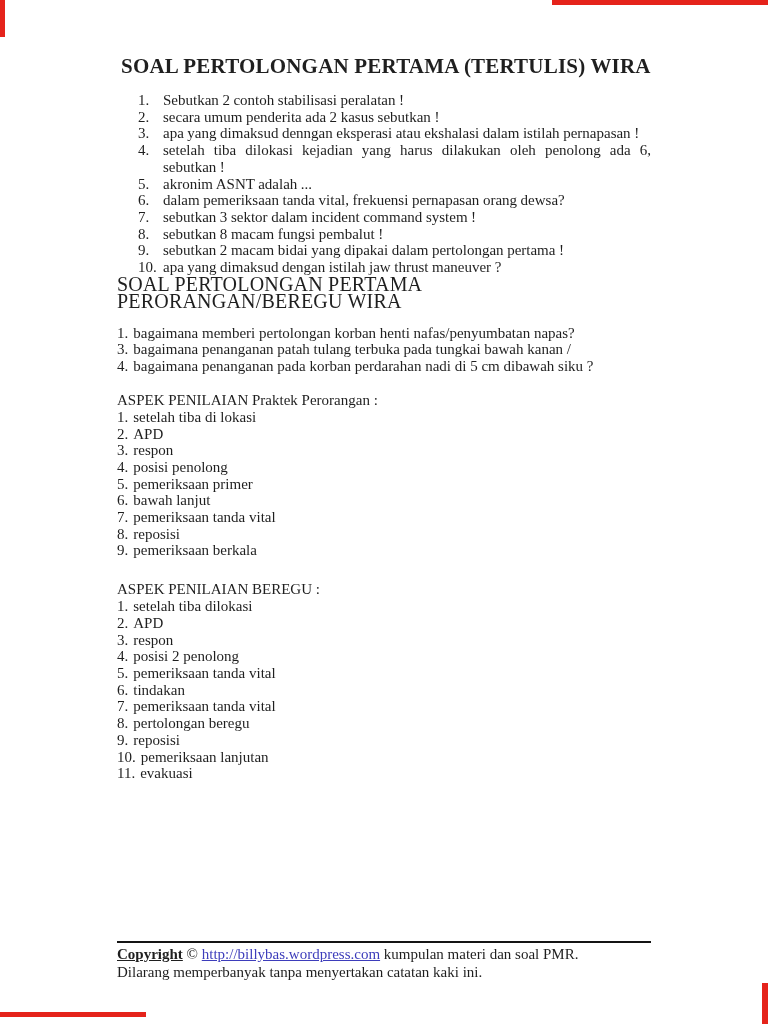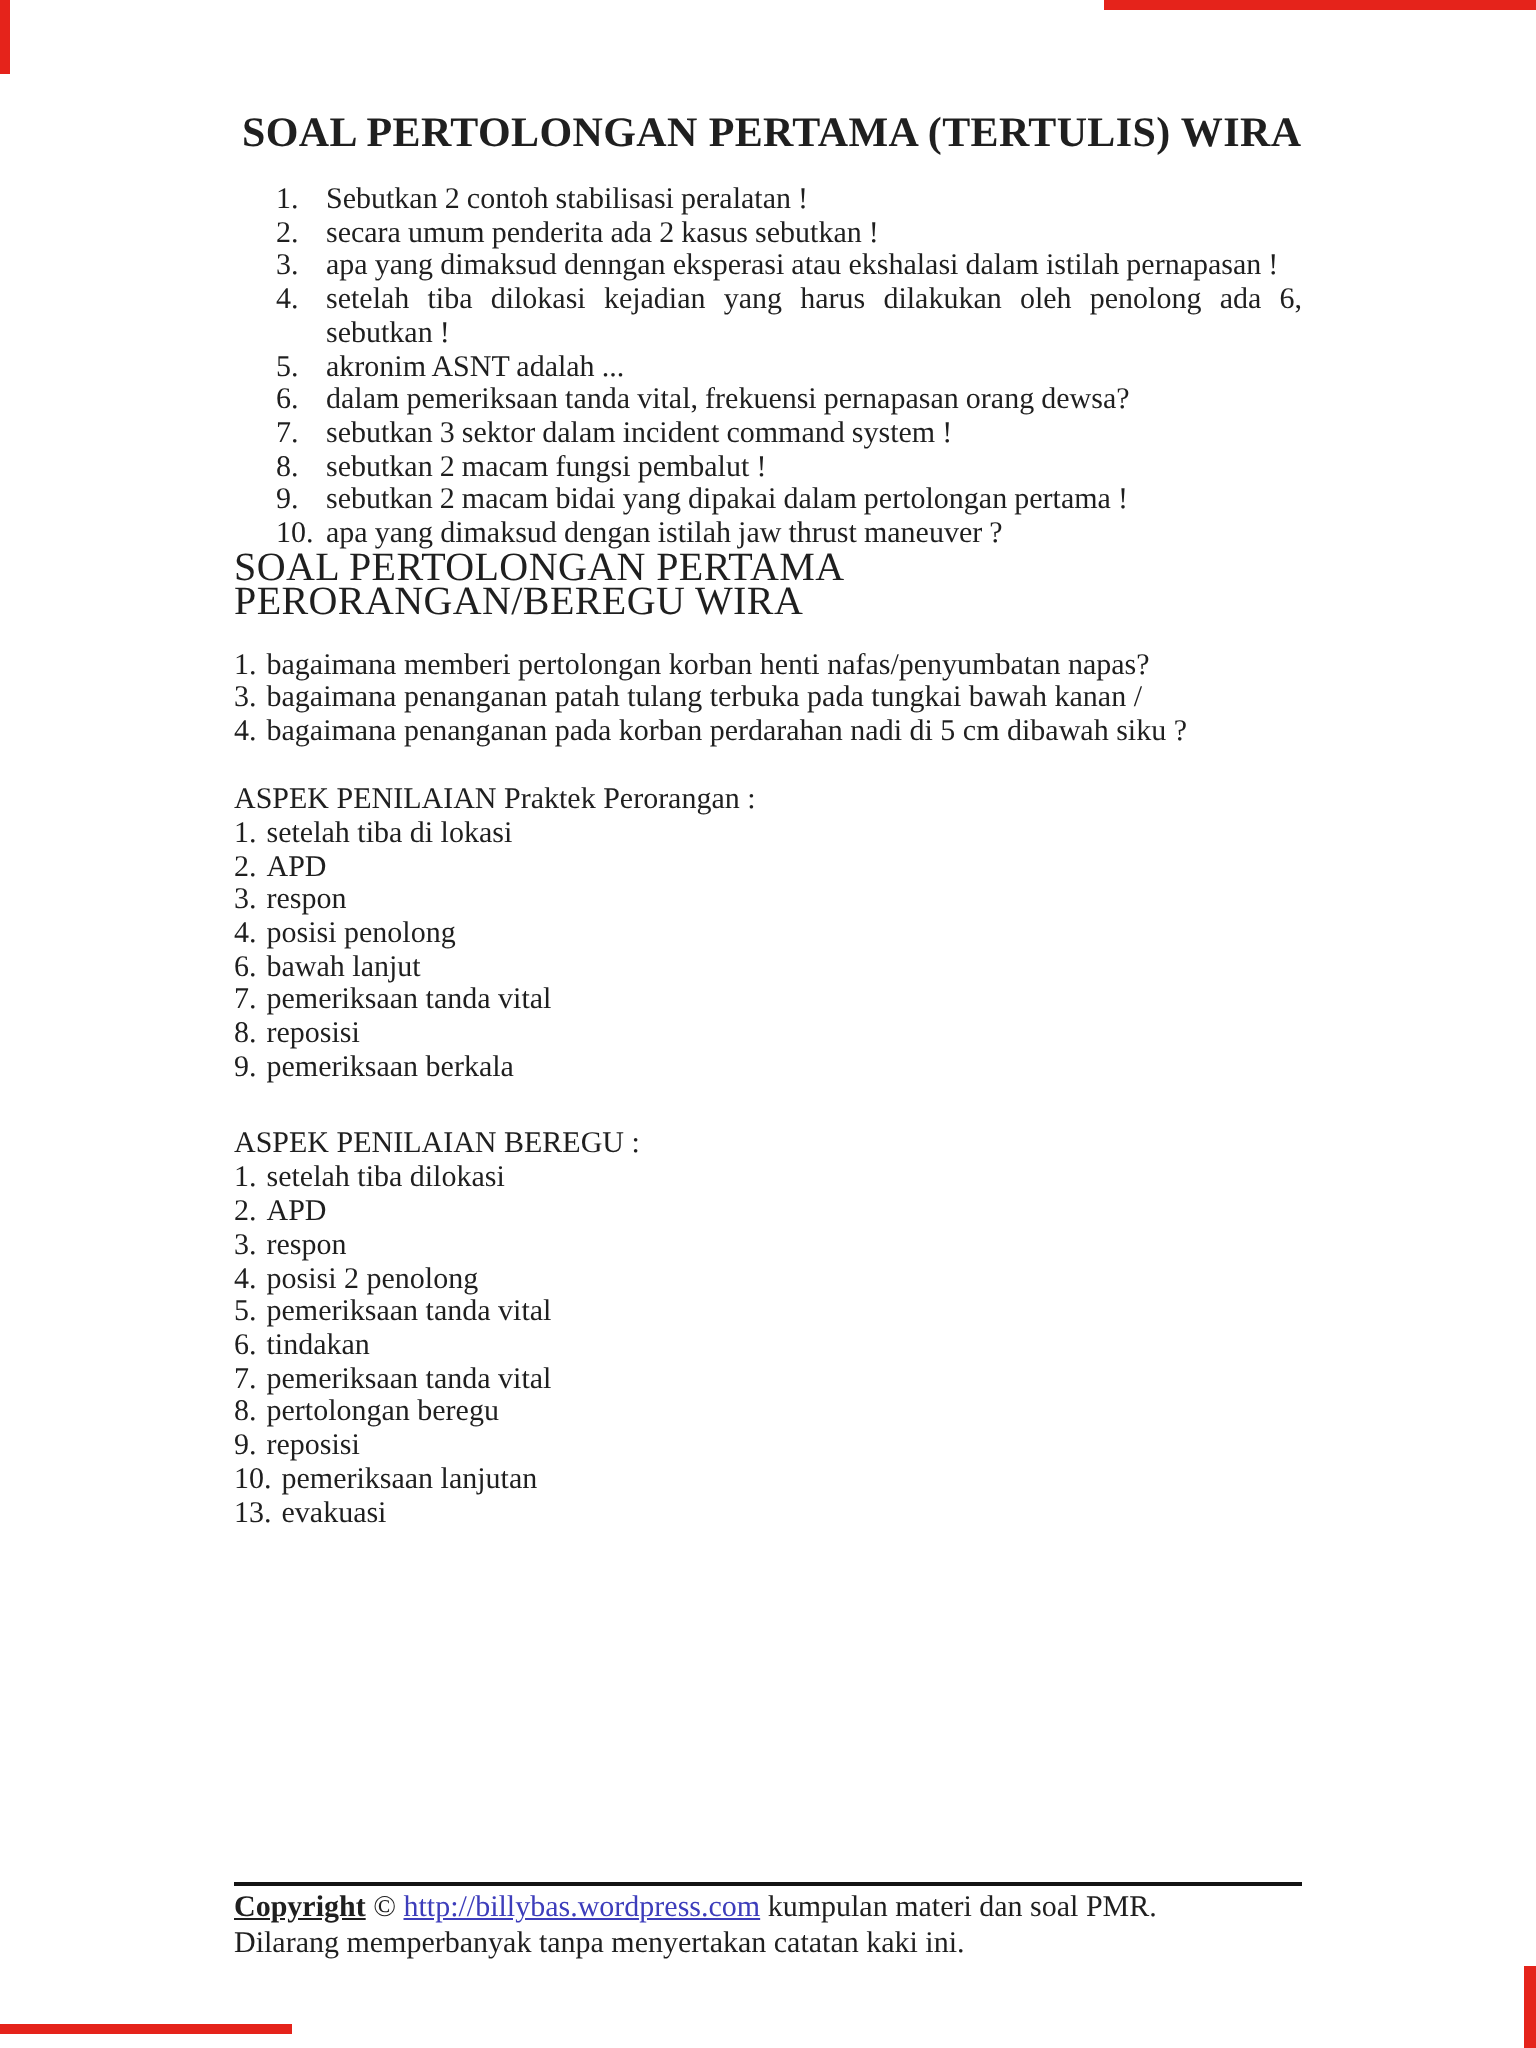--- a/index.html
+++ b/index.html
@@ -44,60 +44,61 @@
   <h1 class="title">SOAL PERTOLONGAN PERTAMA (TERTULIS) WIRA</h1>
 
   <div class="ol1">
       <div class="li"><span class="num">1.</span><span class="txt">Sebutkan 2 contoh stabilisasi peralatan !</span></div>
       <div class="li"><span class="num">2.</span><span class="txt">secara umum penderita ada 2 kasus sebutkan !</span></div>
       <div class="li"><span class="num">3.</span><span class="txt">apa yang dimaksud denngan eksperasi atau ekshalasi dalam istilah pernapasan !</span></div>
       <div class="li"><span class="num">4.</span><span class="txt">setelah tiba dilokasi kejadian yang harus dilakukan oleh penolong ada 6, sebutkan !</span></div>
       <div class="li"><span class="num">5.</span><span class="txt">akronim ASNT adalah ...</span></div>
       <div class="li"><span class="num">6.</span><span class="txt">dalam pemeriksaan tanda vital, frekuensi pernapasan orang dewsa?</span></div>
       <div class="li"><span class="num">7.</span><span class="txt">sebutkan 3 sektor dalam incident command system !</span></div>
-      <div class="li"><span class="num">8.</span><span class="txt">sebutkan 2 macam fungsi pembalut !</span></div>
+      <div class="li"><span class="num">8.</span><span class="txt">sebutkan 8 macam fungsi pembalut !</span></div>
       <div class="li"><span class="num">9.</span><span class="txt">sebutkan 2 macam bidai yang dipakai dalam pertolongan pertama !</span></div>
       <div class="li"><span class="num">10.</span><span class="txt">apa yang dimaksud dengan istilah jaw thrust maneuver ?</span></div>
     </div>
 
   <div class="sec">SOAL PERTOLONGAN PERTAMA PERORANGAN/BEREGU WIRA</div>
 
   <div class="ol2 practical">
       <div class="li"><span class="num">1.</span><span class="txt">bagaimana memberi pertolongan korban henti nafas/penyumbatan napas?</span></div>
       <div class="li"><span class="num">3.</span><span class="txt">bagaimana penanganan patah tulang terbuka pada tungkai bawah kanan /</span></div>
       <div class="li"><span class="num">4.</span><span class="txt">bagaimana penanganan pada korban perdarahan nadi di 5 cm dibawah siku ?</span></div>
     </div>
 
   <div class="sec2 perorangan">ASPEK PENILAIAN Praktek Perorangan :</div>
 
   <div class="ol2">
       <div class="li"><span class="num">1.</span><span class="txt">setelah tiba di lokasi</span></div>
       <div class="li"><span class="num">2.</span><span class="txt">APD</span></div>
       <div class="li"><span class="num">3.</span><span class="txt">respon</span></div>
       <div class="li"><span class="num">4.</span><span class="txt">posisi penolong</span></div>
+      <div class="li"><span class="num">5.</span><span class="txt">pemeriksaan primer</span></div>
       <div class="li"><span class="num">6.</span><span class="txt">bawah lanjut</span></div>
       <div class="li"><span class="num">7.</span><span class="txt">pemeriksaan tanda vital</span></div>
       <div class="li"><span class="num">8.</span><span class="txt">reposisi</span></div>
       <div class="li"><span class="num">9.</span><span class="txt">pemeriksaan berkala</span></div>
     </div>
 
   <div class="sec2 beregu">ASPEK PENILAIAN BEREGU :</div>
 
   <div class="ol2">
       <div class="li"><span class="num">1.</span><span class="txt">setelah tiba dilokasi</span></div>
       <div class="li"><span class="num">2.</span><span class="txt">APD</span></div>
       <div class="li"><span class="num">3.</span><span class="txt">respon</span></div>
       <div class="li"><span class="num">4.</span><span class="txt">posisi 2 penolong</span></div>
       <div class="li"><span class="num">5.</span><span class="txt">pemeriksaan tanda vital</span></div>
       <div class="li"><span class="num">6.</span><span class="txt">tindakan</span></div>
       <div class="li"><span class="num">7.</span><span class="txt">pemeriksaan tanda vital</span></div>
       <div class="li"><span class="num">8.</span><span class="txt">pertolongan beregu</span></div>
       <div class="li"><span class="num">9.</span><span class="txt">reposisi</span></div>
       <div class="li"><span class="num">10.</span><span class="txt">pemeriksaan lanjutan</span></div>
-      <div class="li"><span class="num">13.</span><span class="txt">evakuasi</span></div>
+      <div class="li"><span class="num">11.</span><span class="txt">evakuasi</span></div>
     </div>
 
 </div>
 
 <div class="footer">
   <div>
     <span class="cpy">Copyright</span>
     <span>©</span>
     <a class="flink" href="#">http://billybas.wordpress.com</a>
     <span>kumpulan materi dan soal PMR.</span>

